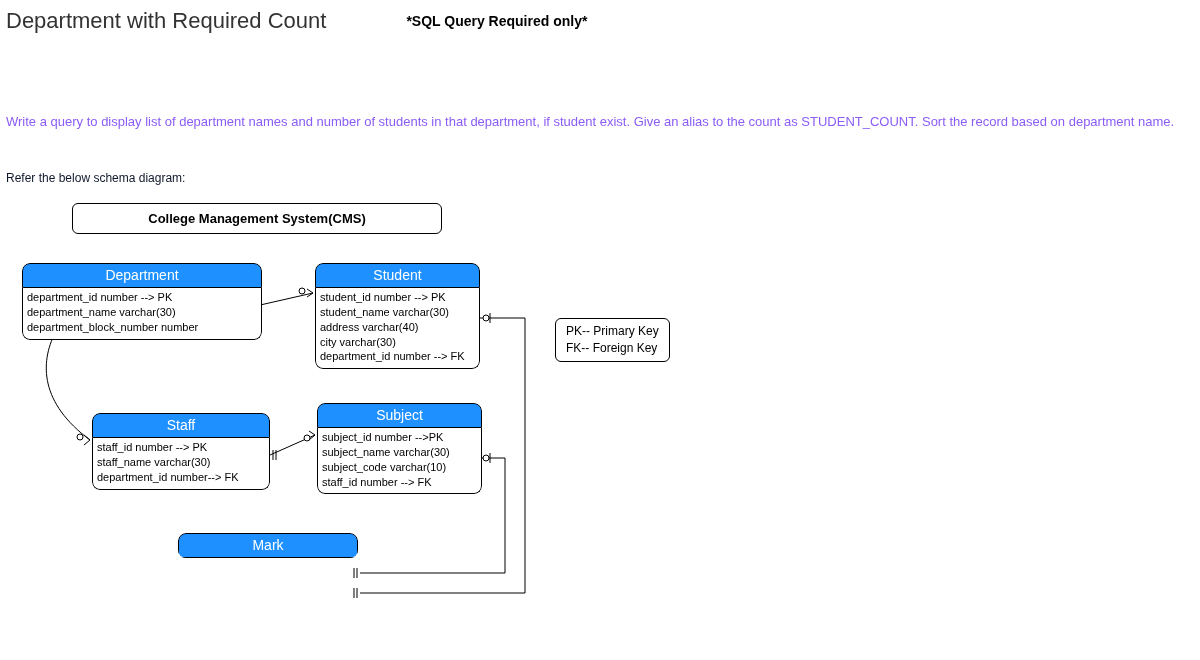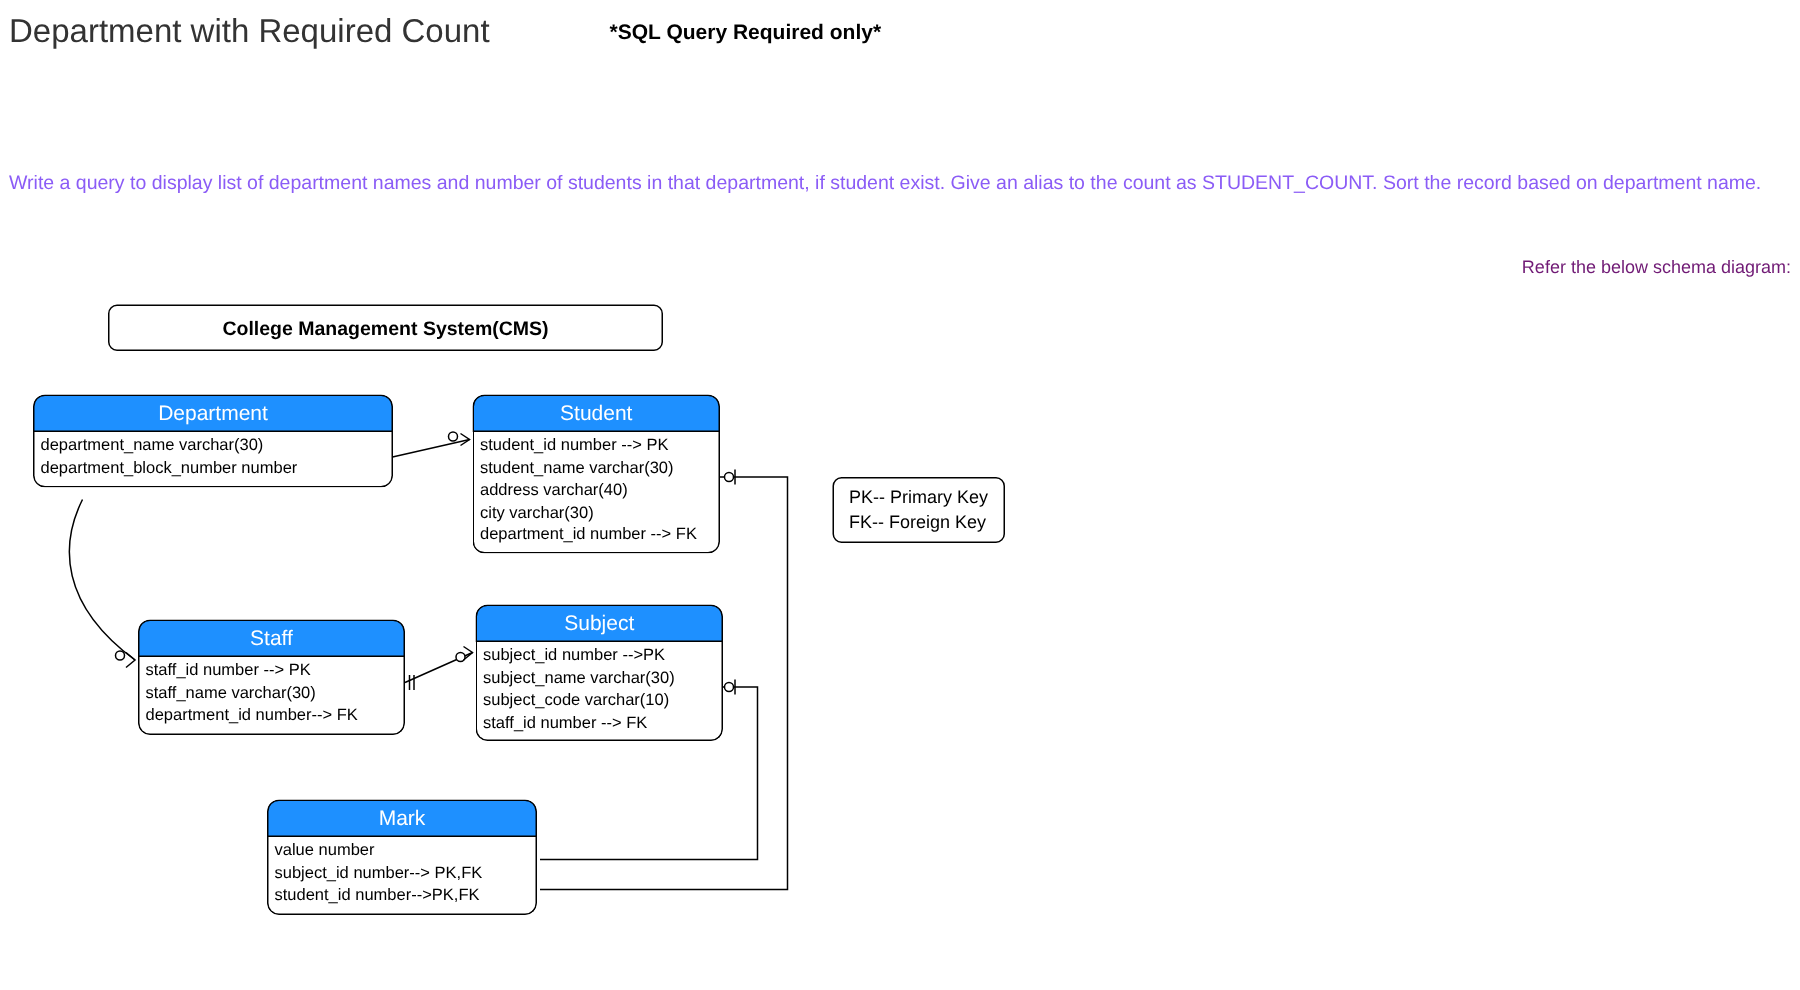--- a/index.html
+++ b/index.html
@@ -33,22 +33,21 @@
   .question {
     padding: 0 6px;
     margin-top: 80px;
     font-size: 13px;
     color: #8b5cf6;
   }
   .refer {
     padding: 0 6px;
     margin-top: 42px;
     font-size: 12px;
-    color: #701a75;
-    text-align: right;
+    color: #0f172a;
   }
   .diagram {
     position: relative;
     margin-top: 18px;
     height: 420px;
     width: 700px;
   }
   svg.lines {
     position: absolute;
     left: 0; top: 0;
@@ -149,20 +148,21 @@
       <path d="M 357 385 L 357 395"></path>
       <path d="M 354 385 L 354 395"></path>
     </g>
   </svg>
 
   <div class="sys-title">College Management System(CMS)</div>
 
   <div class="entity" style="left:22px; top:60px; width:240px;">
     <div class="hdr">Department</div>
     <div class="body">
+      <div>department_id number --&gt; PK</div>
       <div>department_name varchar(30)</div>
       <div>department_block_number number</div>
     </div>
   </div>
 
   <div class="entity" style="left:315px; top:60px; width:165px;">
     <div class="hdr">Student</div>
     <div class="body">
       <div>student_id number --&gt; PK</div>
       <div>student_name varchar(30)</div>
@@ -186,25 +186,20 @@
     <div class="body">
       <div>subject_id number --&gt;PK</div>
       <div>subject_name varchar(30)</div>
       <div>subject_code varchar(10)</div>
       <div>staff_id number --&gt; FK</div>
     </div>
   </div>
 
   <div class="entity" style="left:178px; top:330px; width:180px;">
     <div class="hdr">Mark</div>
-    <div class="body">
-      <div>value number</div>
-      <div>subject_id number--&gt; PK,FK</div>
-      <div>student_id number--&gt;PK,FK</div>
-    </div>
   </div>
 
   <div class="legend" style="left:555px; top:115px;">
     <div>PK--  Primary Key</div>
     <div>FK-- Foreign Key</div>
   </div>
 
 </div>
 
 </body></html>

